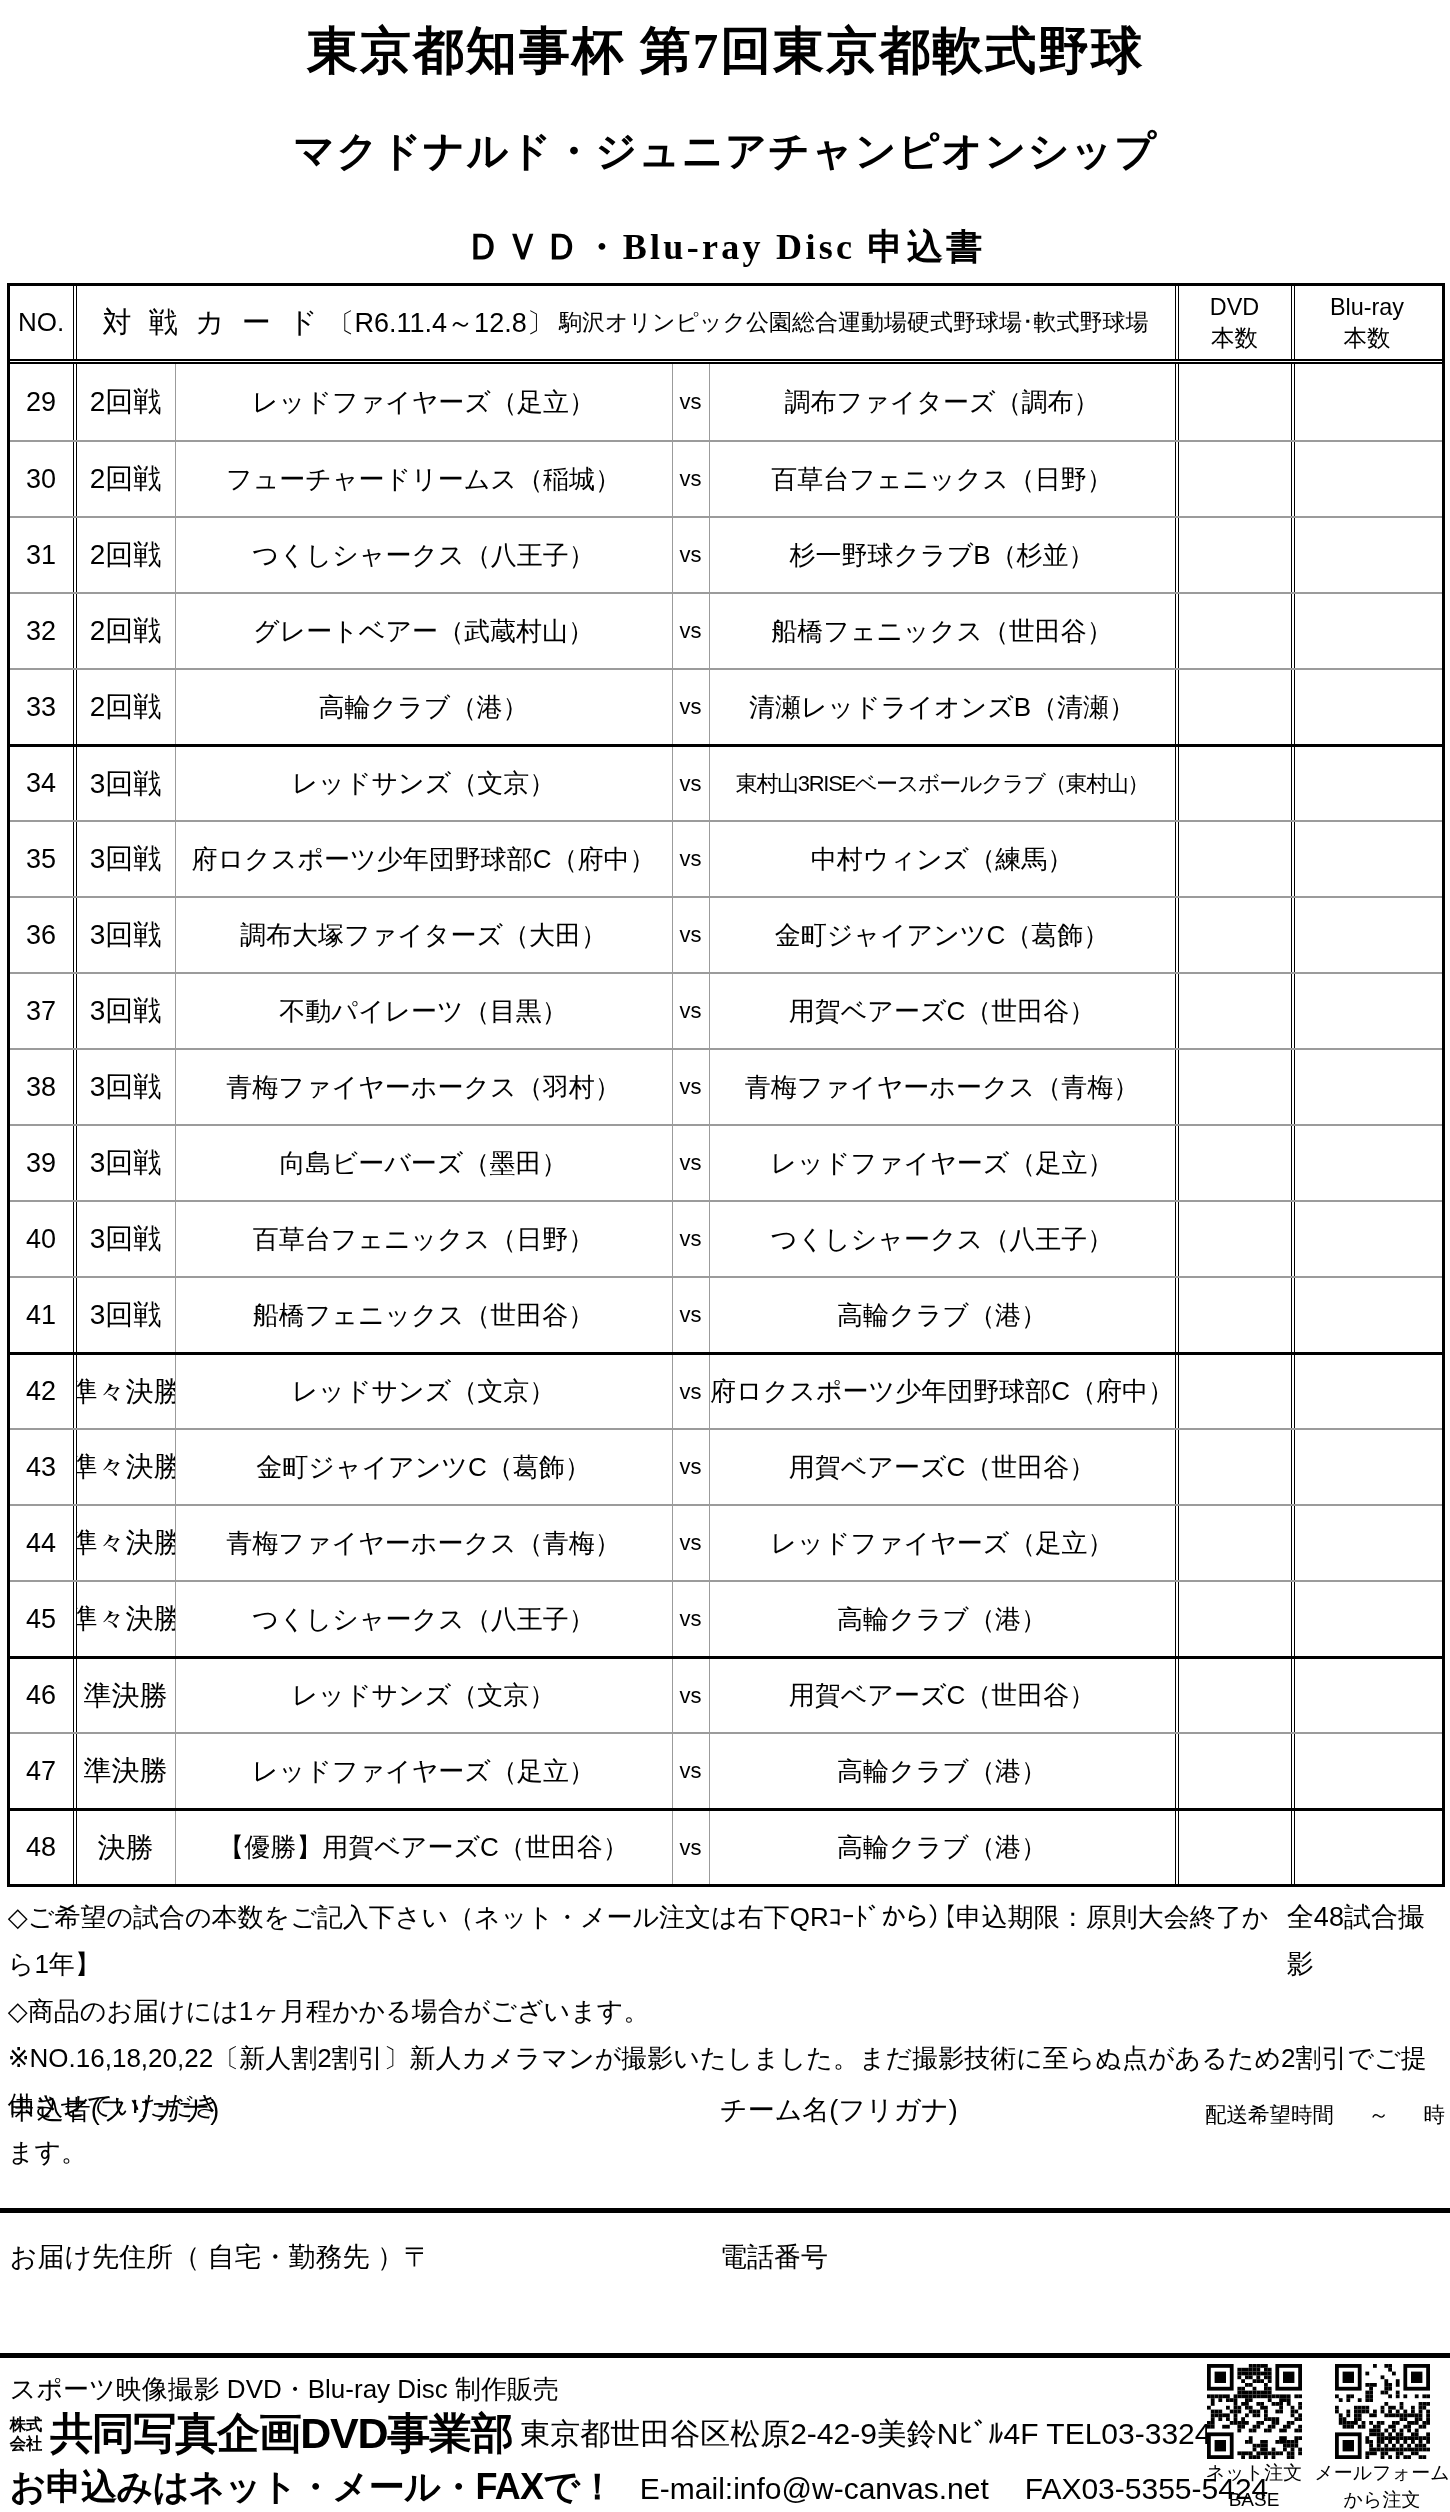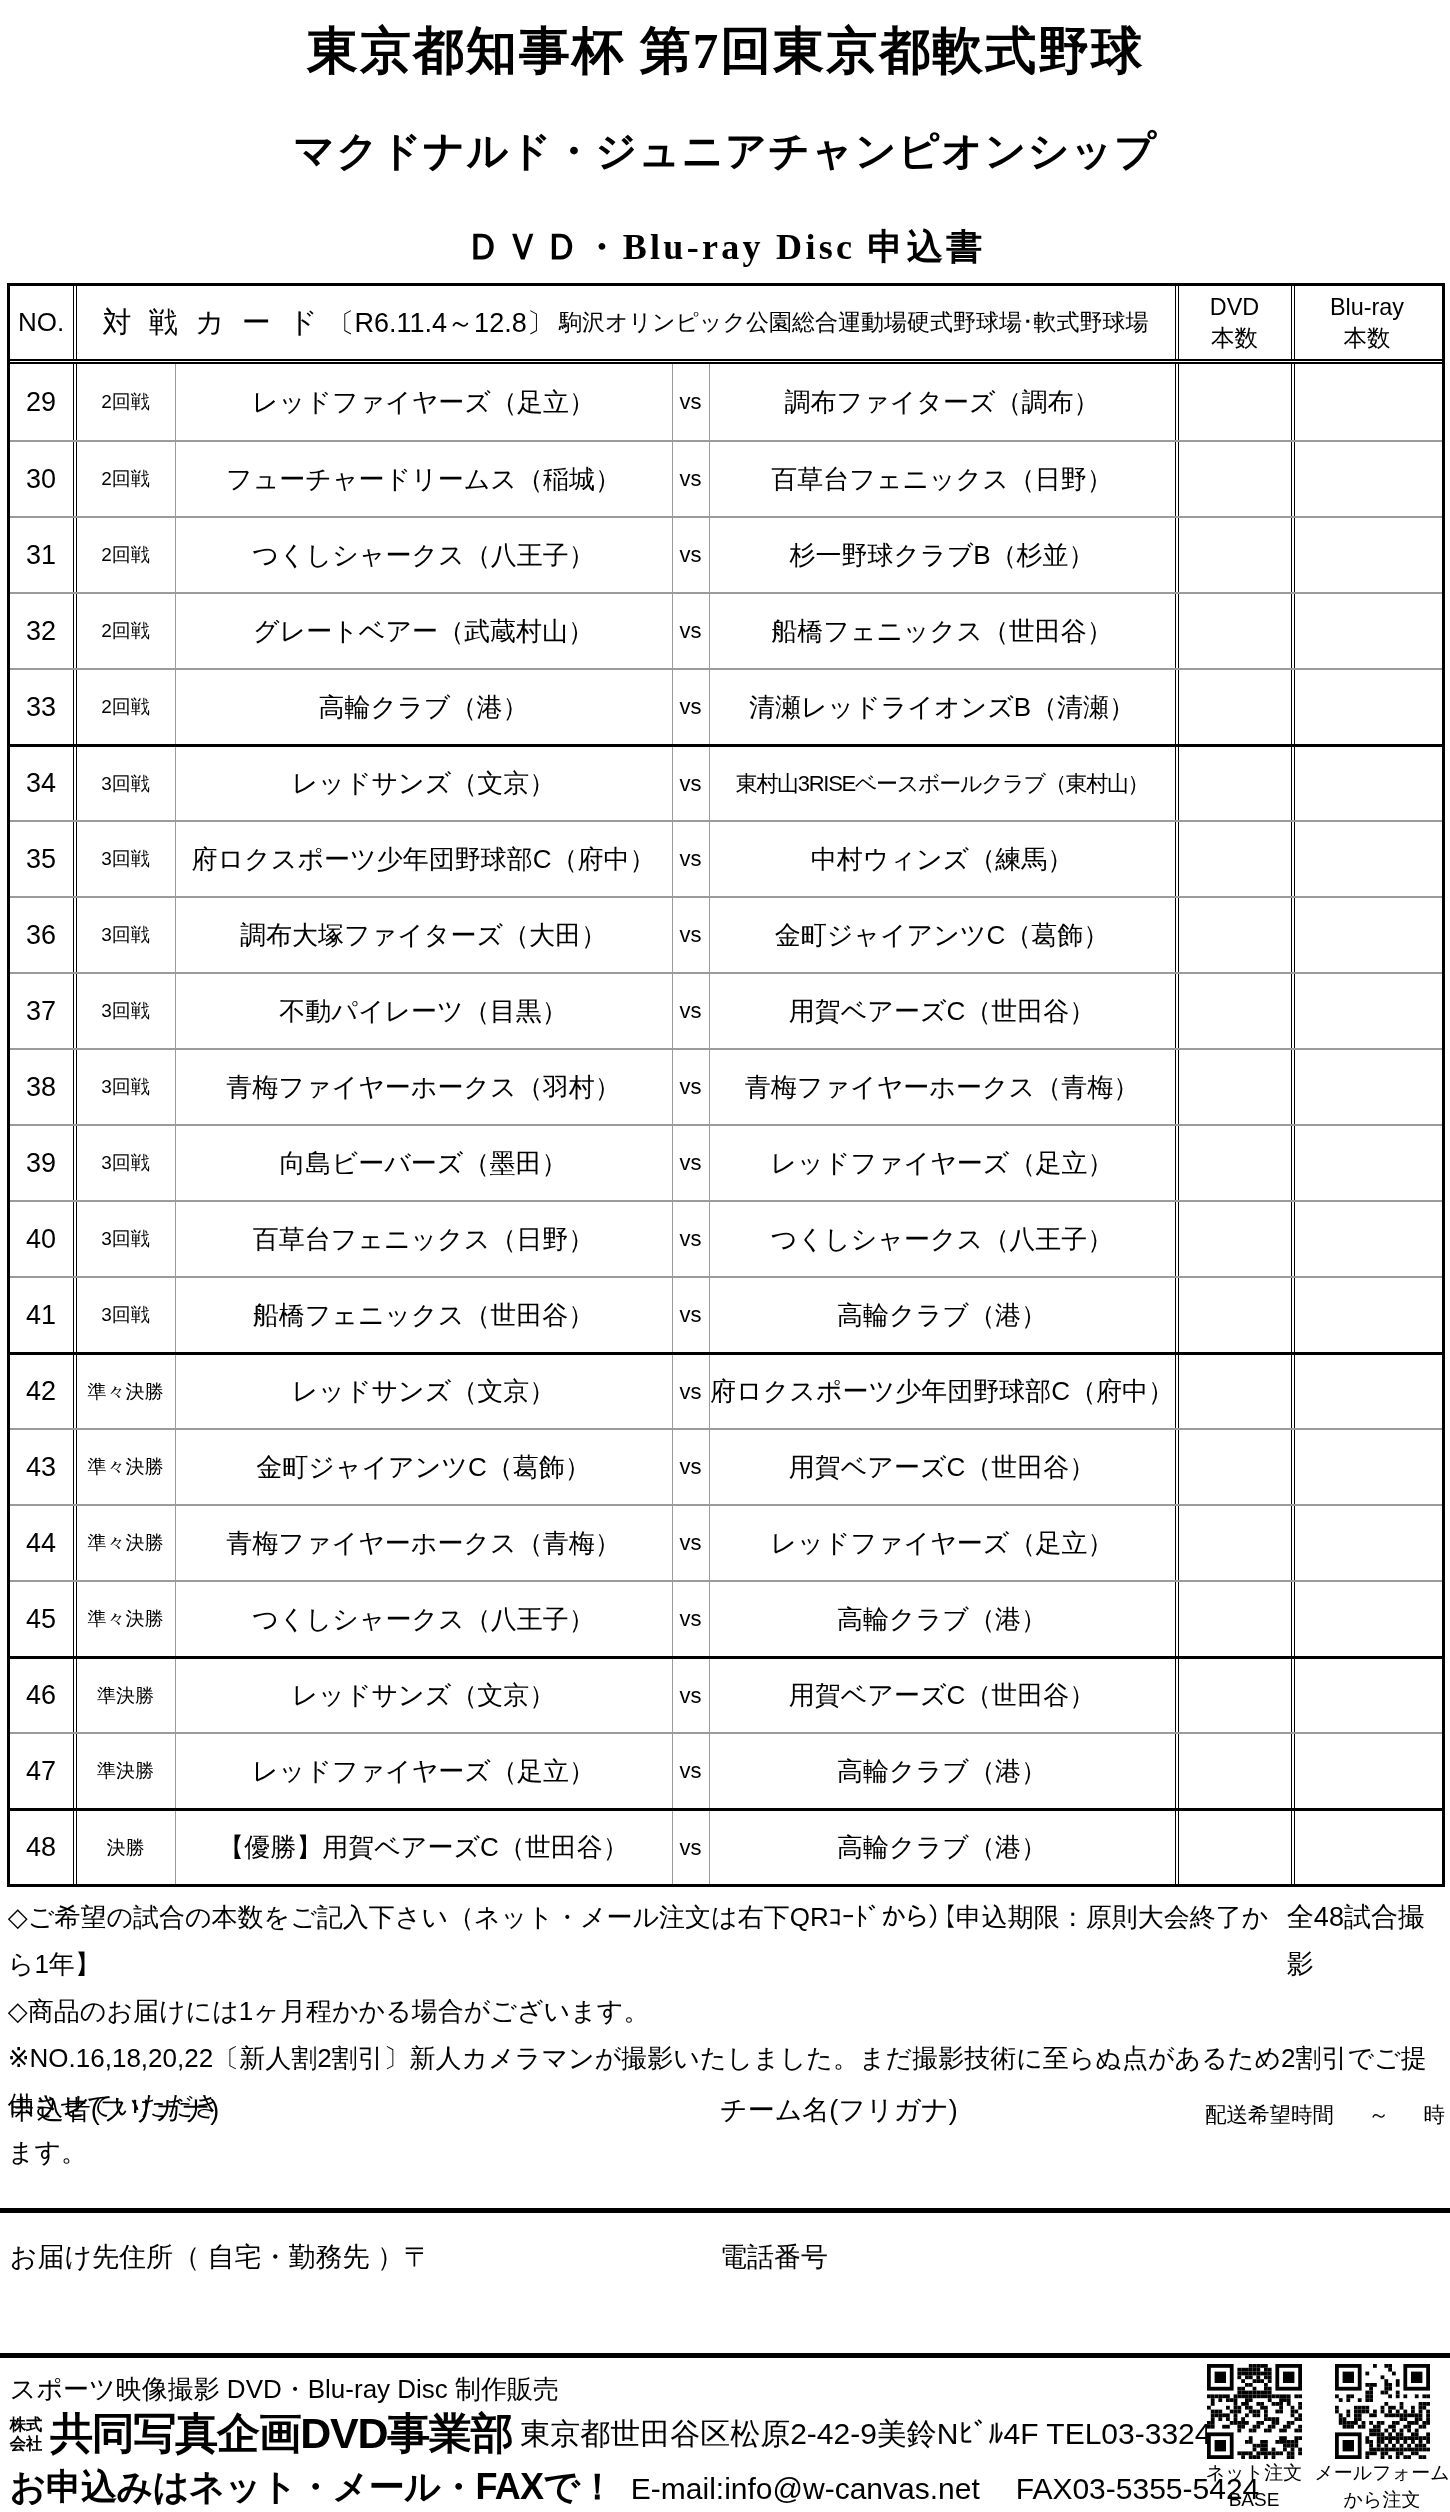--- a/index.html
+++ b/index.html
@@ -35,21 +35,21 @@
     grid-template-columns:67px 99px 497px 37px 469px 116px 145px;
     height:76px;
     border-top:2px solid #9b9b9b;
   }
   .t-body .t-row:first-child { border-top:none; }
   .t-body .t-row.section-start { border-top:3.9px solid #000; }
   .cell { display:flex; align-items:center; justify-content:center; overflow:hidden; white-space:nowrap; }
   .b-dbl  { border-right:4.6px double #000; }
   .b-thin { border-right:1.3px solid #9b9b9b; }
   .c-no    { font-size:27px; }
-  .c-round { font-size:19px; }
+  .c-round { font-size:28px; }
   .c-team  { font-size:26px; }
   .c-team.long { font-size:22px; letter-spacing:-1.3px; }
   .c-vs    { font-size:22px; }
   .h-no    { font-size:26px; }
   .h-match { gap:5.2px; }
   .h-match .main  { font-size:29px; letter-spacing:4.6px; }
   .h-match .date  { font-size:27px; }
   .h-match .venue { font-size:23px; }
   .h-stack { flex-direction:column; font-size:23.4px; line-height:1.3; }
 
@@ -71,21 +71,21 @@
   .fill-area { position:absolute; background:transparent; }
 
   
   .divider2 { top:2353px; height:5.2px; }
   .footer-line1 { position:absolute; left:9.8px; top:2372px; font-size:26px; white-space:nowrap; }
   .footer-line2 { position:absolute; left:9.8px; top:2405px; display:flex; align-items:center; gap:7.8px; white-space:nowrap; }
   .company-prefix { display:flex; flex-direction:column; font-size:16.3px; line-height:1.15; font-weight:600; }
   .company-name { font-size:43px; font-weight:600; letter-spacing:-1.3px; }
   .company-address { font-size:30px; }
   .footer-line3 { position:absolutes; }
-  .footer-line3 { position:absolute; left:9.8px; top:2463px; display:flex; align-items:baseline; gap:16px; white-space:nowrap; }
+  .footer-line3 { position:absolute; left:9.8px; top:2463px; display:flex; align-items:baseline; gap:25px; white-space:nowrap; }
   .cta { font-size:36px; font-weight:800; letter-spacing:-0.7px; }
   .email-fax { font-size:30px; display:flex; gap:36px; }
 
   .qr-block { position:absolute; width:98px; display:flex; flex-direction:column; align-items:center; }
   .qr-block1 { left:1205px; top:2364px; }
   .qr-block2 { left:1333px; top:2364px; }
   .qr-svg { width:95px; height:95px; }
   .qr-label { font-size:19px; line-height:27px; white-space:nowrap; }
 </style>
 </head>

